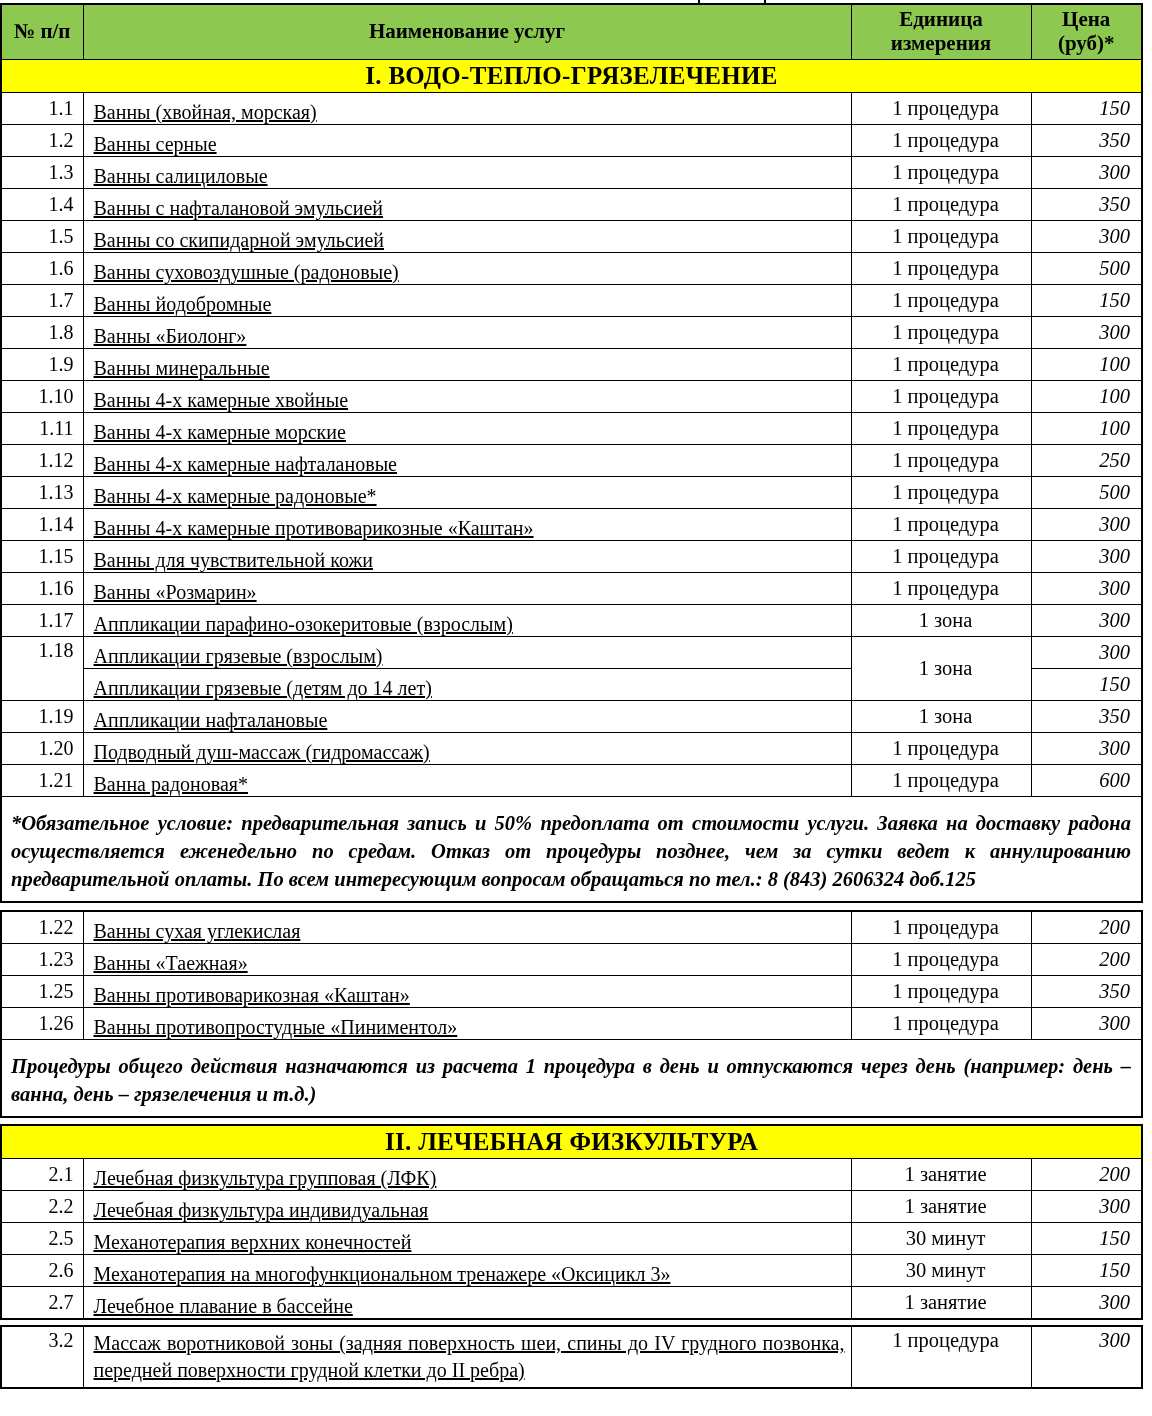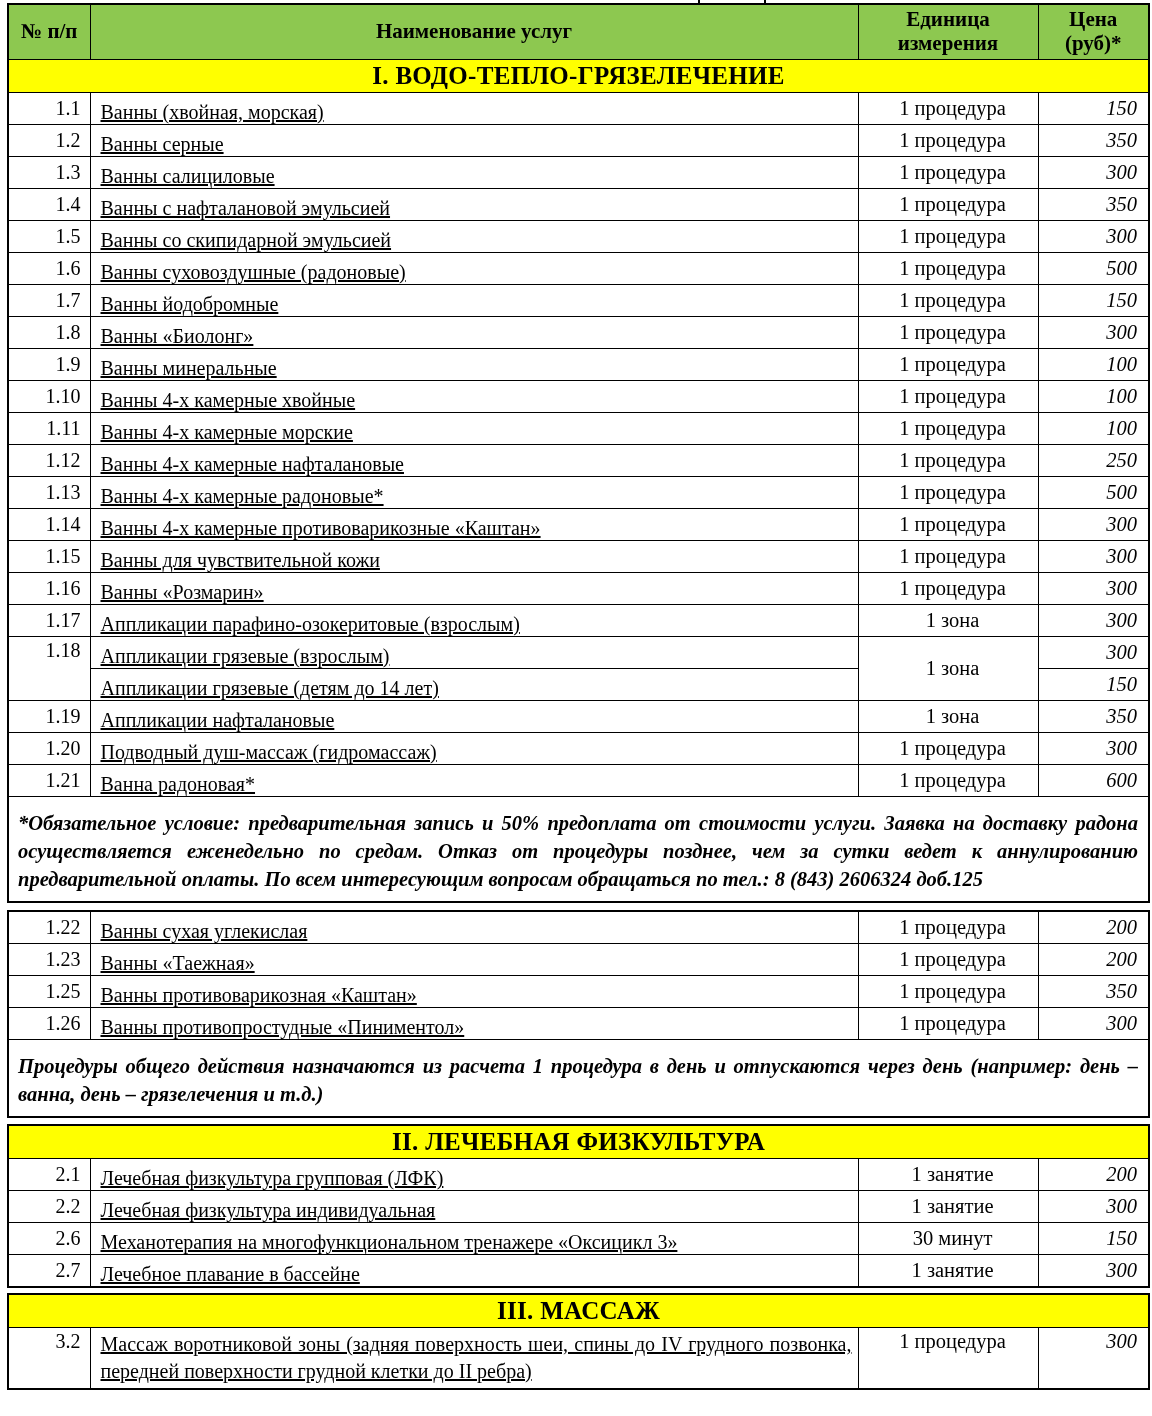--- a/index.html
+++ b/index.html
@@ -7,21 +7,21 @@
     width:1152px; height:1416px; background:#ffffff; color:#000;
     font-family:"Liberation Serif", serif; overflow:hidden; position:relative;
   }
   .page { padding-top:3px; }
   .scan-mark {
     position:absolute; top:0; left:698px; width:64px; height:3px;
     background:#fff; border-left:2px solid #000; border-right:2px solid #000;
   }
   table.price {
     border-collapse:collapse; table-layout:fixed;
-    width:1141px; margin-left:7px; border:2.5px solid #000;
+    width:1141px; border:2.5px solid #000;
   }
   table.price td, table.price th { border:1.6px solid #000; overflow:hidden; }
   col.w-num   { width:82px; }
   col.w-name  { width:768px; }
   col.w-unit  { width:180px; }
   col.w-price { width:111px; }
 
   th.hdr {
     background:#8DC850; font-weight:bold; font-size:21px; text-align:center;
     vertical-align:middle; height:50px; line-height:1.13; padding:2px 6px;
@@ -260,20 +260,26 @@
           <td class="c-unit">1 занятие</td>
           <td class="c-price">200</td>
         </tr>
     <tr>
           <td class="c-num">2.2</td>
           <td class="c-name">Лечебная физкультура индивидуальная</td>
           <td class="c-unit">1 занятие</td>
           <td class="c-price">300</td>
         </tr>
     <tr>
+          <td class="c-num">2.5</td>
+          <td class="c-name">Механотерапия верхних конечностей</td>
+          <td class="c-unit">30 минут</td>
+          <td class="c-price">150</td>
+        </tr>
+    <tr>
           <td class="c-num">2.6</td>
           <td class="c-name">Механотерапия на многофункциональном тренажере «Оксицикл 3»</td>
           <td class="c-unit">30 минут</td>
           <td class="c-price">150</td>
         </tr>
     <tr>
           <td class="c-num">2.7</td>
           <td class="c-name">Лечебное плавание в бассейне</td>
           <td class="c-unit">1 занятие</td>
           <td class="c-price">300</td>
@@ -284,23 +290,20 @@
   <div class="gap5"></div>
 
   <table class="price">
     <colgroup>
         <col class="w-num">
         <col class="w-name">
         <col class="w-unit">
         <col class="w-price">
       </colgroup>
     <tbody>
-        <tr>
-      <td class="section" colspan="4">III. МАССАЖ</td>
-    </tr>
     <tr>
       <td class="c-num va-top">3.2</td>
       <td class="c-name justify va-top">Массаж воротниковой зоны (задняя поверхность шеи, спины до IV грудного позвонка, передней поверхности грудной клетки до II ребра)</td>
       <td class="c-unit va-top">1 процедура</td>
       <td class="c-price va-top">300</td>
     </tr>
   </tbody>
     </table>
 </div>
 

